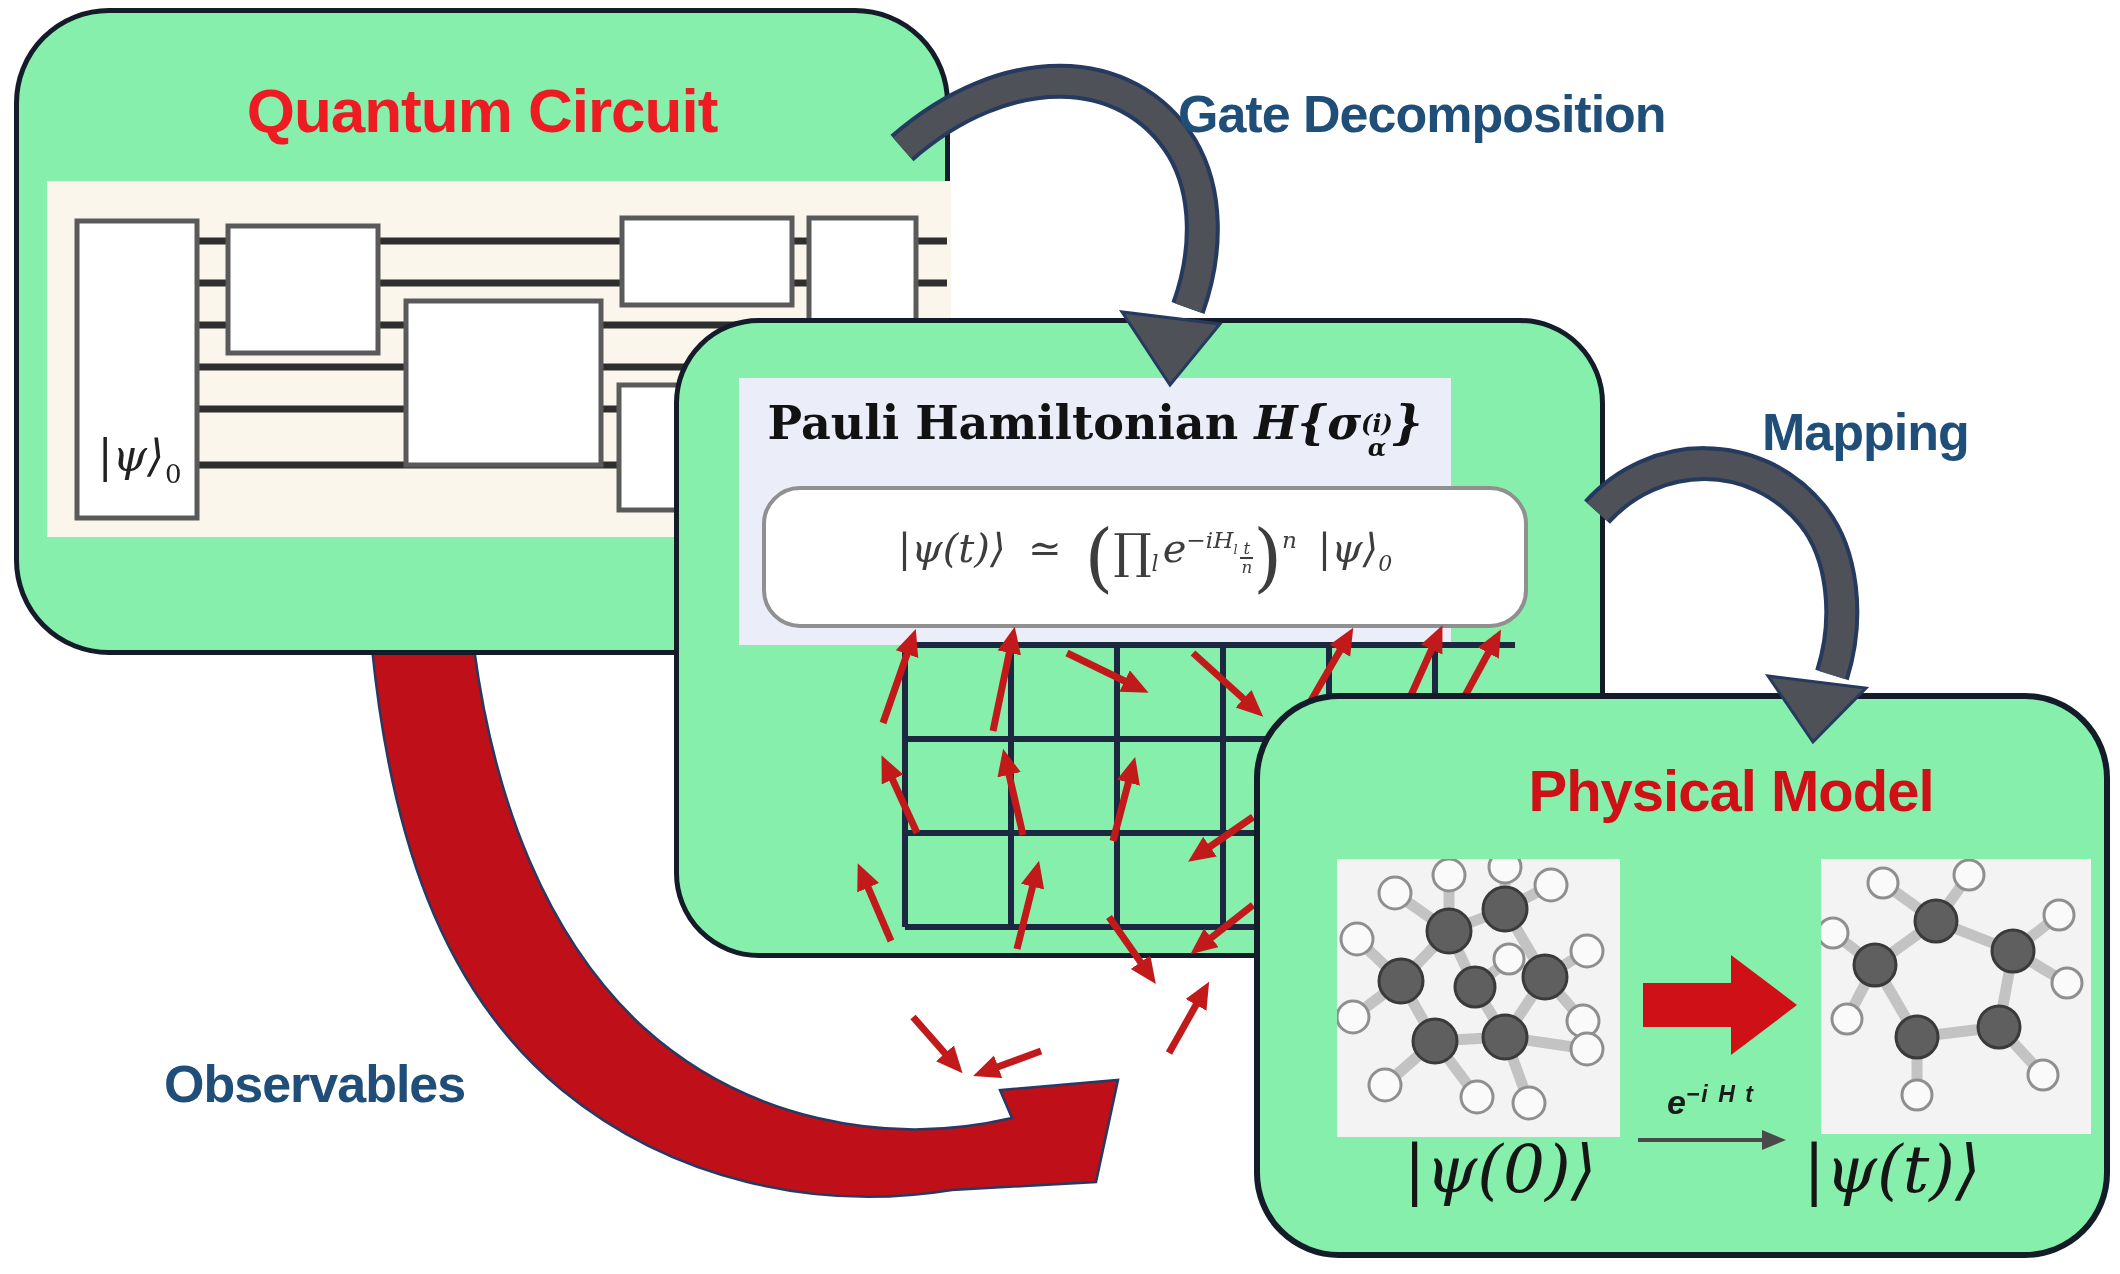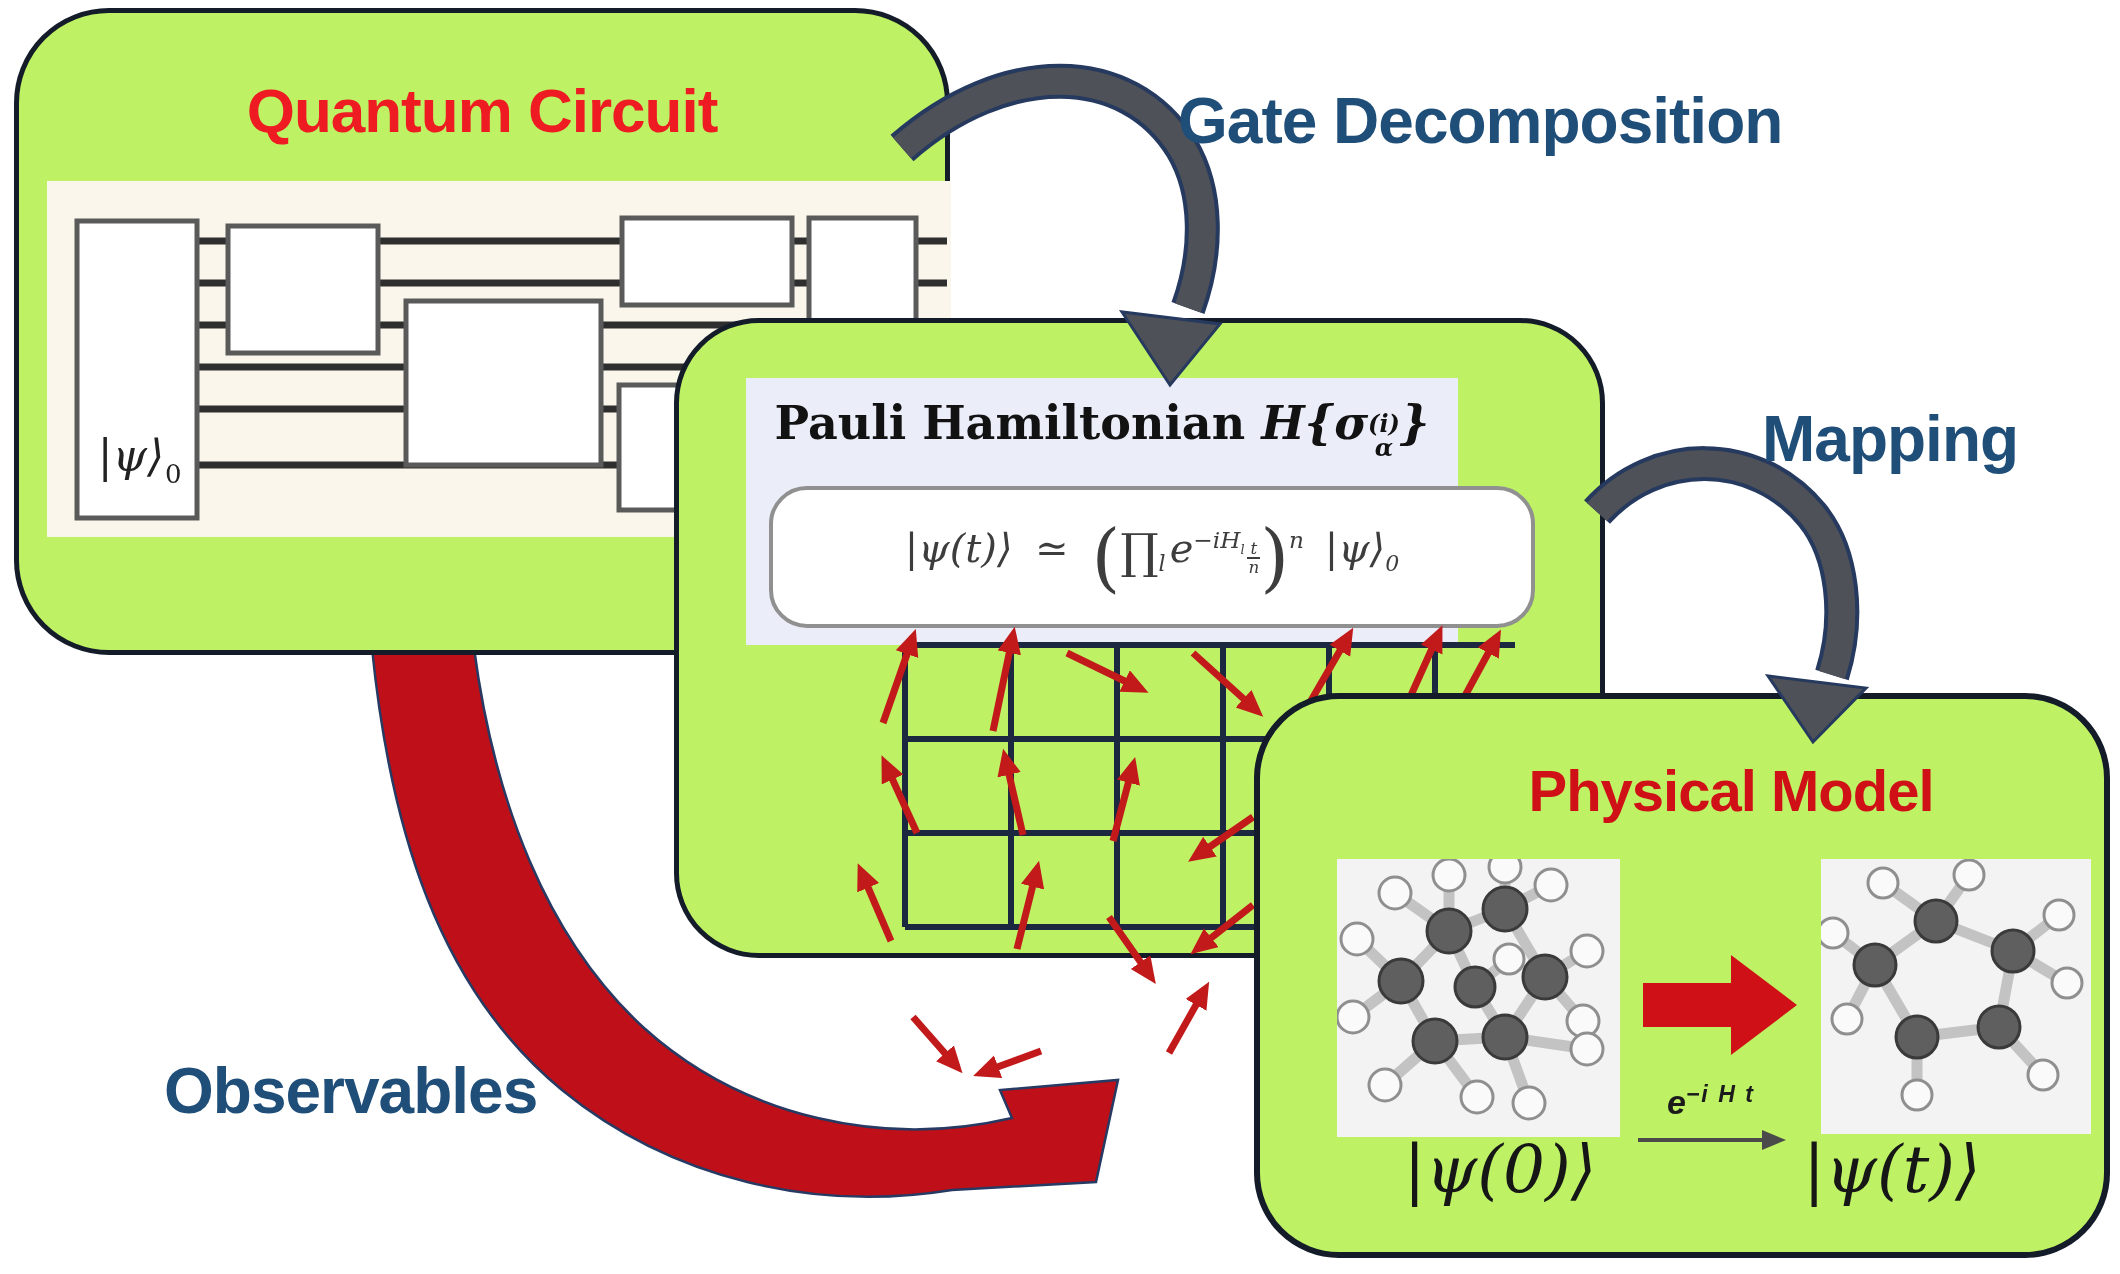--- a/index.html
+++ b/index.html
@@ -7,41 +7,41 @@
     --panel-border:#141b29; --arrow-gray:#4e5157; --arrow-edge-navy:#26395e;
     --ribbon-red:#bf0f18; --spin-red:#c21a1a; --grid-navy:#1c2740;
     --circuit-bg:#faf6ec; --circuit-line:#2e2e2e; --gate-border:#5a5a5a;
     --lavender:#ebedf9; --eq-border:#909090; --molecule-bg:#f3f3f3;
     --block-red:#cf1016; --math-ink:#3d3d3d;
   }
   *{margin:0;padding:0;box-sizing:border-box}
   body{font-family:"Liberation Sans",sans-serif;background:#fff}
   .stage{position:relative;width:2120px;height:1274px;background:#fff;overflow:hidden}
 
-  .panel{position:absolute;background:#bef264;border:5px solid var(--panel-border)}
+  .panel{position:absolute;background:#86efac;border:5px solid var(--panel-border)}
   .panel-qc{left:14px;top:8px;width:936px;height:647px;border-radius:95px;z-index:2}
   .panel-pauli{left:674px;top:318px;width:931px;height:640px;border-radius:85px;z-index:3}
   .panel-pm{left:1254px;top:693px;width:856px;height:565px;border-radius:85px;border-width:6px;z-index:4}
 
   .red-title{font-weight:bold;color:var(--qc-title-red);text-align:center;letter-spacing:-1px}
   .qc-title{position:absolute;left:0;right:0;top:62px;font-size:62px}
   .pm-title{position:absolute;left:0;right:0;top:58px;font-size:58px;color:var(--pm-title-red);padding-left:98px}
-  .blue-label{position:absolute;font-weight:bold;color:var(--label-navy);font-size:64px;letter-spacing:-1px;z-index:7}
+  .blue-label{position:absolute;font-weight:bold;color:var(--label-navy);font-size:52px;letter-spacing:-1px;z-index:7}
   .lbl-gate{left:1178px;top:84px}
   .lbl-map{left:1762px;top:402px}
   .lbl-obs{left:164px;top:1054px}
 
   .circuit{position:absolute;left:28px;top:168px;width:904px;height:356px}
   .cbg{fill:var(--circuit-bg)}
   .wire{stroke:var(--circuit-line);stroke-width:7}
   .gate{fill:#fff;stroke:var(--gate-border);stroke-width:5}
   .ket-main{font-family:"DejaVu Serif",serif;font-style:italic;font-size:44px;fill:#222}
   .ket-sub{font-family:"DejaVu Serif",serif;font-size:26px;fill:#222}
 
-  .lavender{position:absolute;left:67px;top:55px;width:712px;height:267px;background:var(--lavender)}
+  .lavender{position:absolute;left:60px;top:55px;width:712px;height:267px;background:var(--lavender)}
   .pauli-title{margin-top:18px;text-align:center;font-family:"DejaVu Serif",serif;font-weight:bold;
     font-size:46px;color:#121212;white-space:nowrap}
   .pauli-title .mathpart{font-style:italic;font-weight:bold}
   .stack{display:inline-flex;flex-direction:column;font-size:.52em;line-height:1;vertical-align:.28em;text-align:center}
   .stack .st-sup{font-style:italic}
   .stack .st-sub{font-style:italic}
   .eqbox{position:absolute;left:23px;top:108px;width:766px;height:142px;background:#fff;
     border:4px solid var(--eq-border);border-radius:38px;display:flex;align-items:center;justify-content:center}
   .eq{font-family:"DejaVu Serif",serif;font-style:italic;font-size:40px;color:var(--math-ink);white-space:nowrap}
   .eq .rel{font-style:normal;padding:0 10px}

